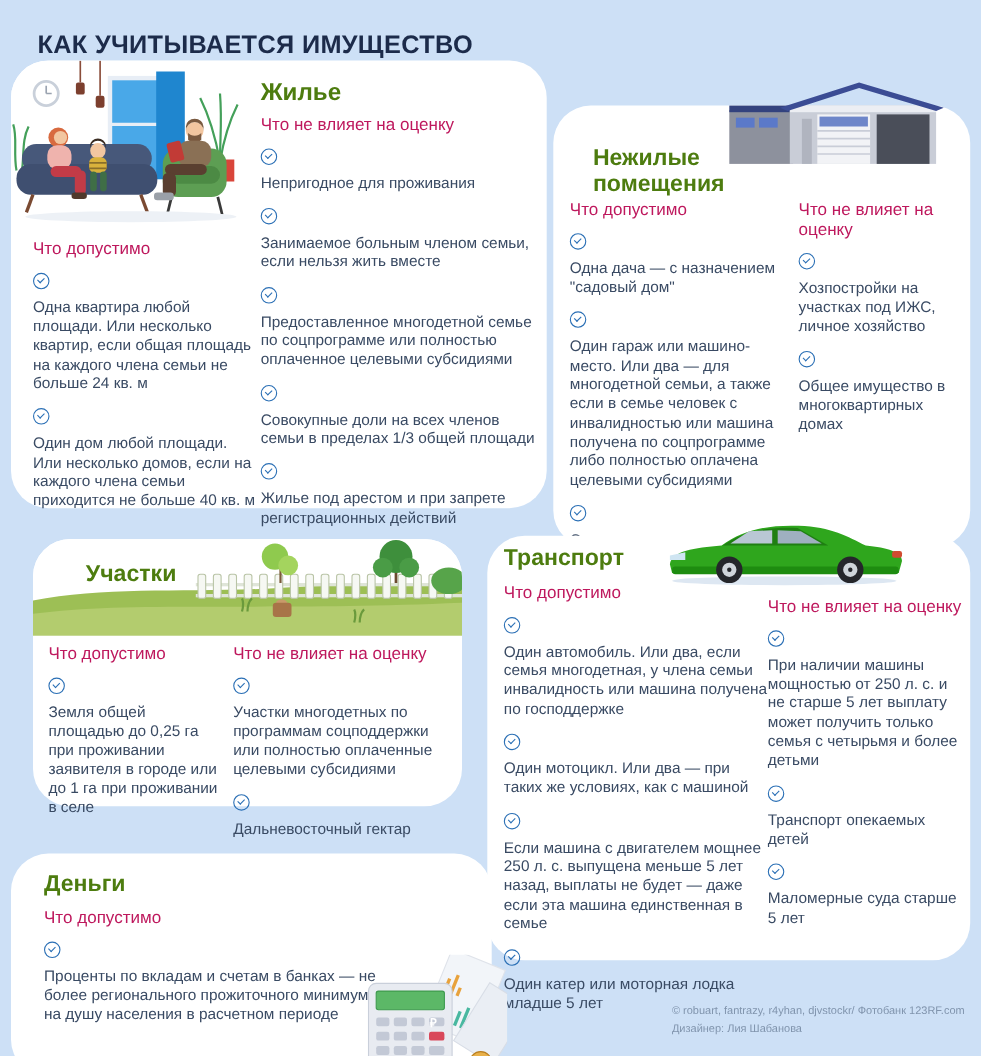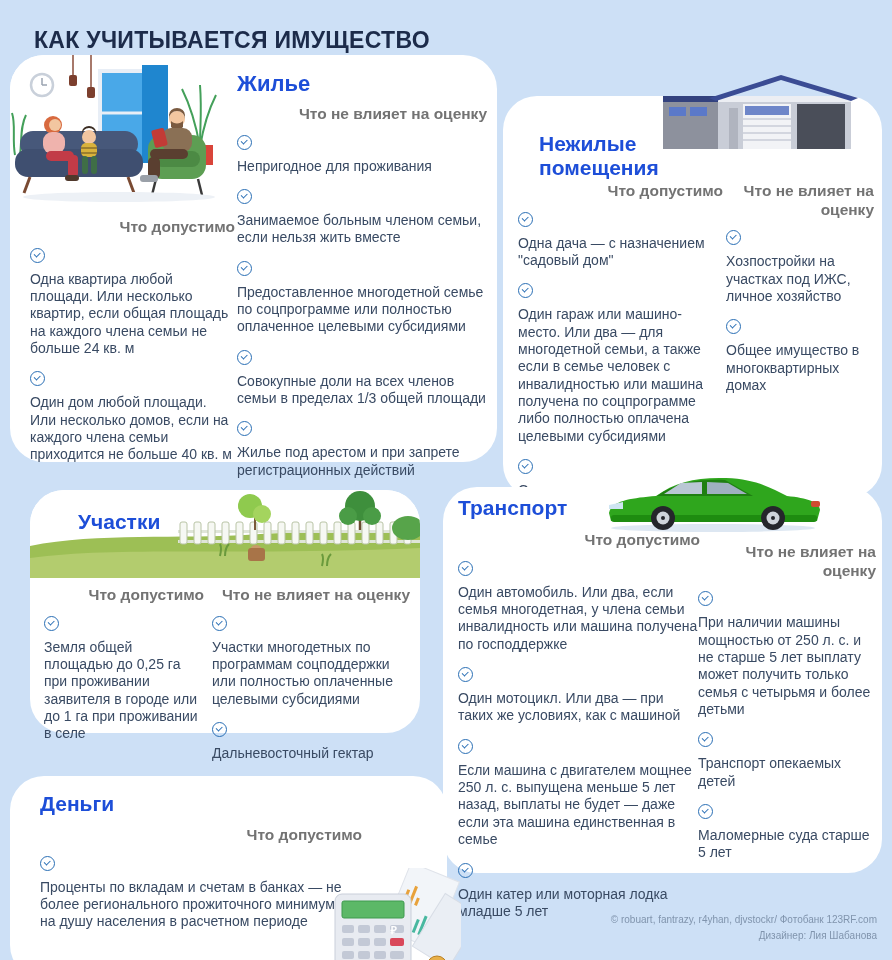--- a/index.html
+++ b/index.html
@@ -12,24 +12,24 @@
   .page-title{
     position:absolute; left:13px; top:12px;
     font-size:23px; font-weight:bold; letter-spacing:.3px;
     color:#1c2b4a;
     margin-left:21px;
   }
   .card{
     position:absolute; background:#ffffff; border-radius:34px;
   }
   .card-title{
-    margin:0; font-size:21px; font-weight:bold; color:#1d4ed8; line-height:1.15;
+    margin:0; font-size:21px; font-weight:bold; color:#4d7c0f; line-height:1.15;
   }
   .col-heading{
-    margin:0 0 10px 0; font-size:15.5px; font-weight:bold; color:#737373; line-height:1.2;text-align:right;
+    margin:0 0 10px 0; font-size:15.5px; font-weight:normal; color:#be185d; line-height:1.2;
   }
   ul.bullets{list-style:none; margin:0; padding:0;}
   ul.bullets li{
     display:flex; gap:8px; margin-bottom:13px;
     font-size:14px; line-height:1.24;flex-direction:column;
   }
   .check-icon{
     flex:0 0 auto; width:13px; height:13px; margin-top:1px;
     border:1.4px solid #2a6fb5; border-radius:50%; position:relative;
   }
@@ -68,21 +68,21 @@
   .money{left:10px; top:776px; width:437px; height:203px;}
   .money-title{position:absolute; left:30px; top:16px;}
   .money-left{position:absolute; left:30px; top:50px; width:322px;}
   .money-illu{right:-14px; bottom:-24px; width:140px; height:135px;}
   .calc-symbol{
     position:absolute; right:64px; bottom:66px; z-index:2;
     font-size:11px; font-weight:bold; color:#ffffff;
   }
   
   .footer{
-    position:absolute; right:15px; top:912px; text-align:right;
+    position:absolute; right:15px; top:912px; 
     font-size:10px; line-height:1.55; color:#8094ad;
   }
 </style>
 </head>
 <body>
 
 <div class="page">
 
   <h1 class="page-title">КАК УЧИТЫВАЕТСЯ ИМУЩЕСТВО</h1>
 

